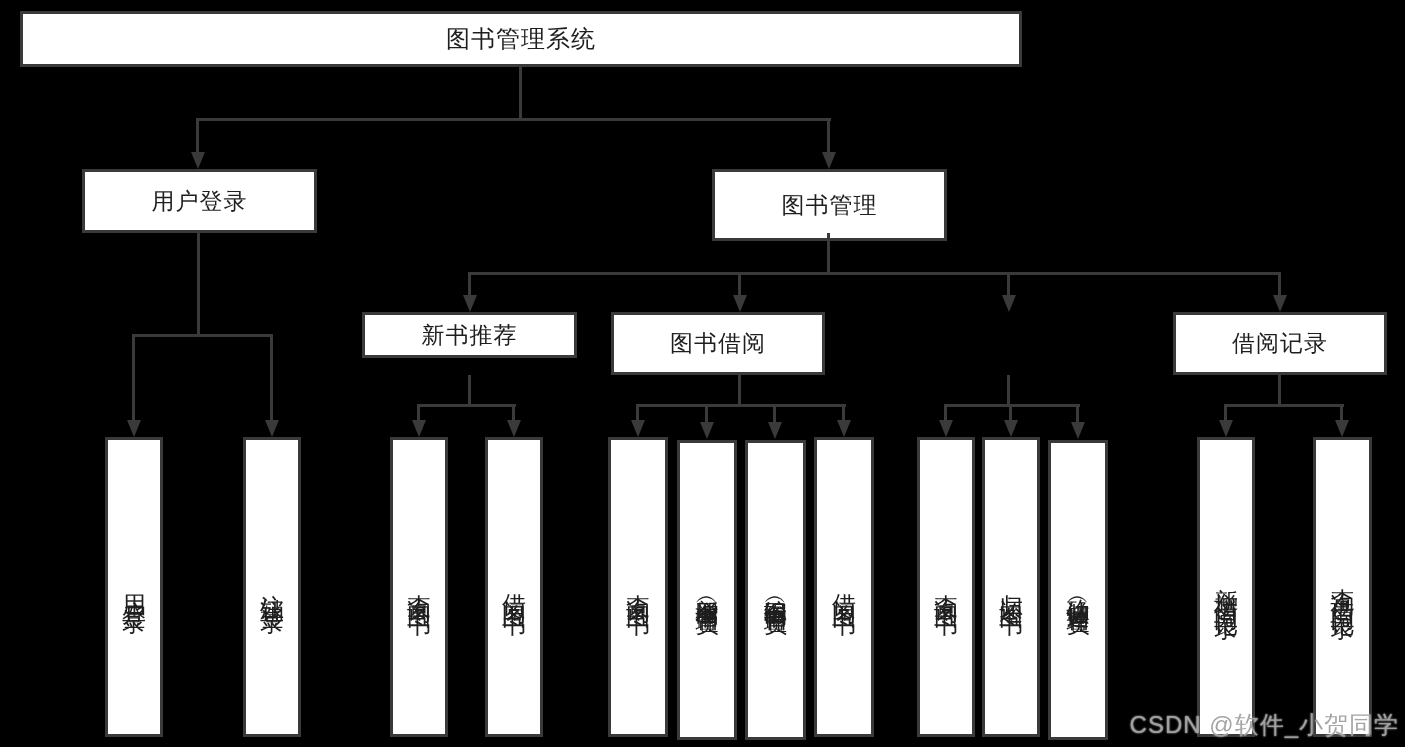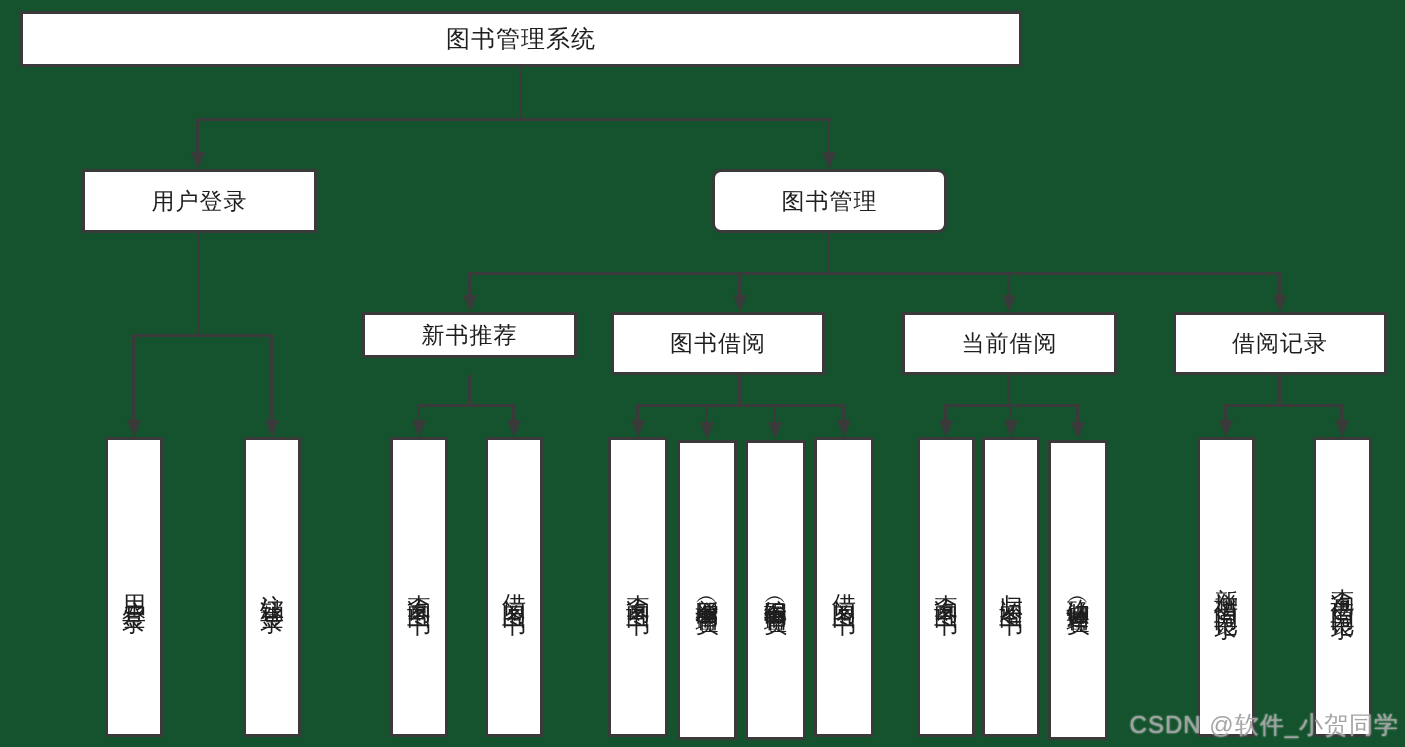--- a/index.html
+++ b/index.html
@@ -1,18 +1,18 @@
 <!DOCTYPE html>
 <html><head>
 <meta charset="utf-8">
 <style>
   html,body { margin:0; padding:0; background:#ffffff; }
   #stage {
     position:relative; width:1405px; height:747px;
-    background:#14532d; overflow:hidden;
+    background:#000000; overflow:hidden;
     font-family:"Liberation Sans", sans-serif;
     color:#1e1e1e;
   }
   .box {
     position:absolute; box-sizing:border-box;
     border:3px solid #3a3a3a; background:#ffffff;
     display:flex; align-items:center; justify-content:center;
   }
   .box.h span { font-size:23px; letter-spacing:1px; white-space:nowrap; }
   .box.root span { font-size:24px; }
@@ -42,35 +42,32 @@
 <div id="stage">
 
   <div class="box h root" style="left:20px; top:11px; width:1002px; height:56px;">
     <span>图书管理系统</span>
   </div>
 
   <div class="box h" style="left:82px; top:169px; width:235px; height:64px;">
     <span>用户登录</span>
   </div>
 
-  <div class="box h" style="left:712px; top:169px; width:235px; height:64px;border-radius:9px;">
+  <div class="box h" style="left:712px; top:169px; width:235px; height:72px;">
     <span>图书管理</span>
   </div>
 
   <div class="box h" style="left:362px; top:312px; width:215px; height:46px;">
     <span>新书推荐</span>
   </div>
 
   <div class="box h" style="left:611px; top:312px; width:214px; height:63px;">
     <span>图书借阅</span>
   </div>
 
-  <div class="box h" style="left:902px; top:312px; width:215px; height:63px;">
-    <span>当前借阅</span>
-  </div>
 
   <div class="box h" style="left:1173px; top:312px; width:214px; height:63px;">
     <span>借阅记录</span>
   </div>
 
   <div class="box v" style="left:105px; top:437px; width:58px; height:300px;">
     <span>用户登录</span>
   </div>
 
   <div class="box v" style="left:243px; top:437px; width:58px; height:300px;">

